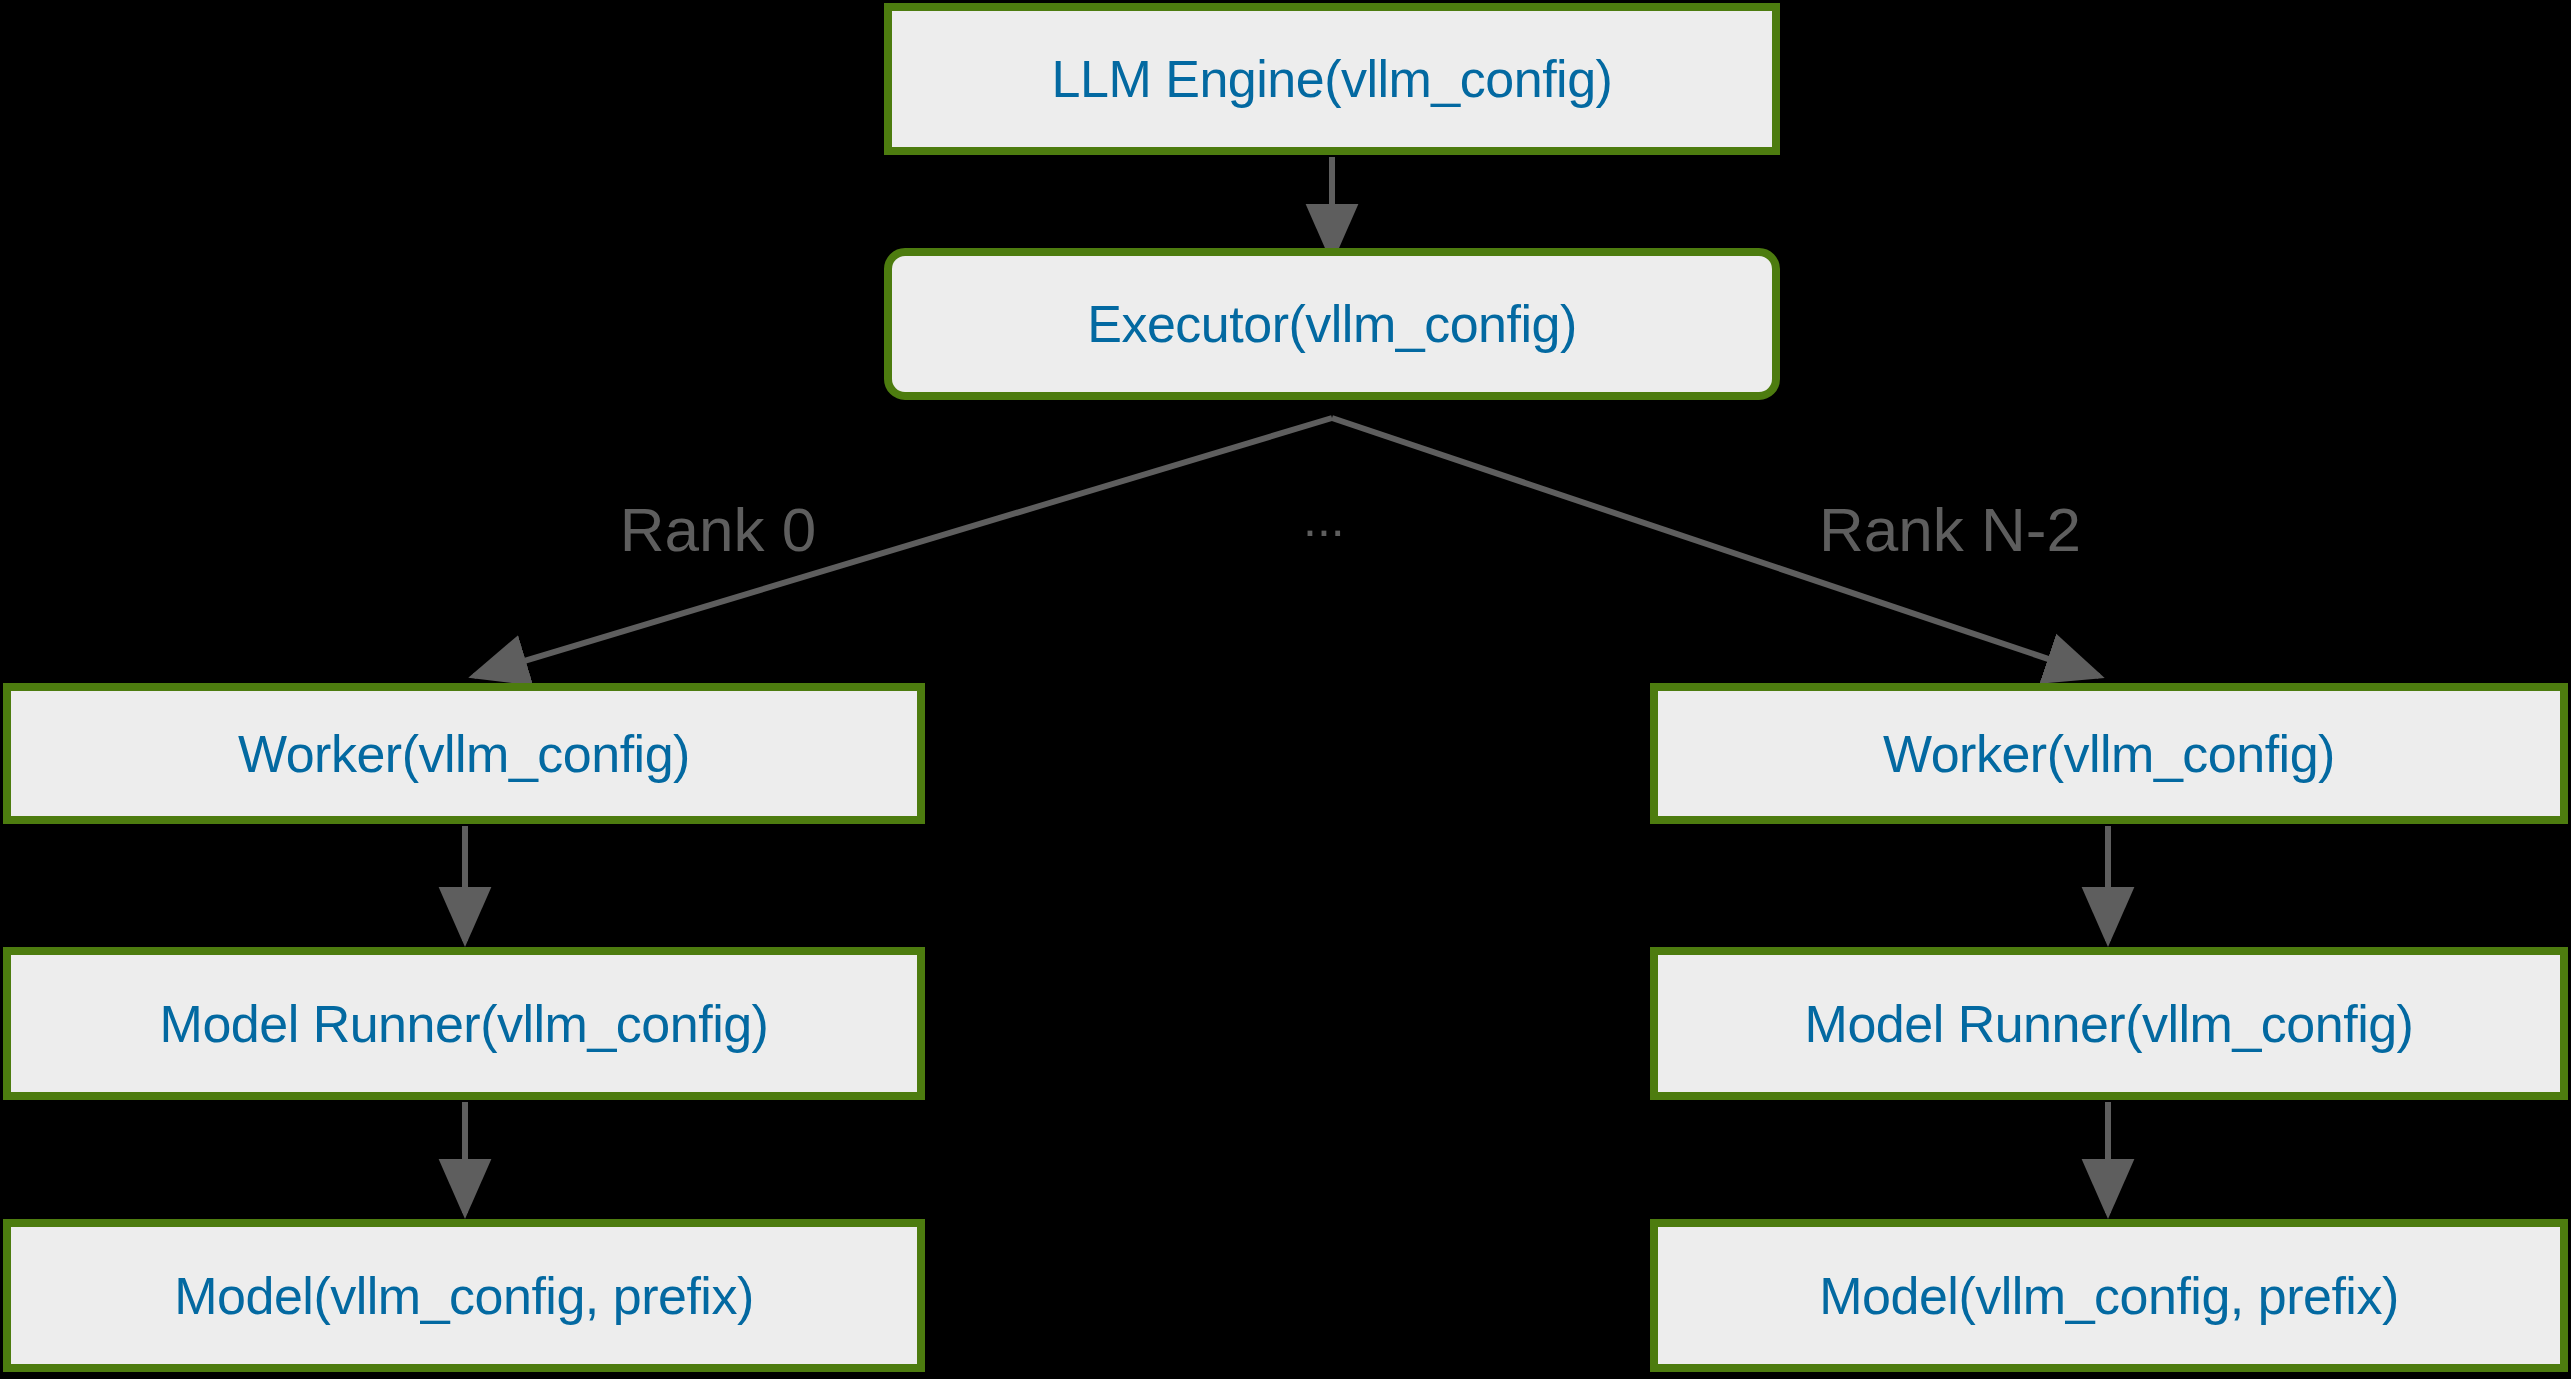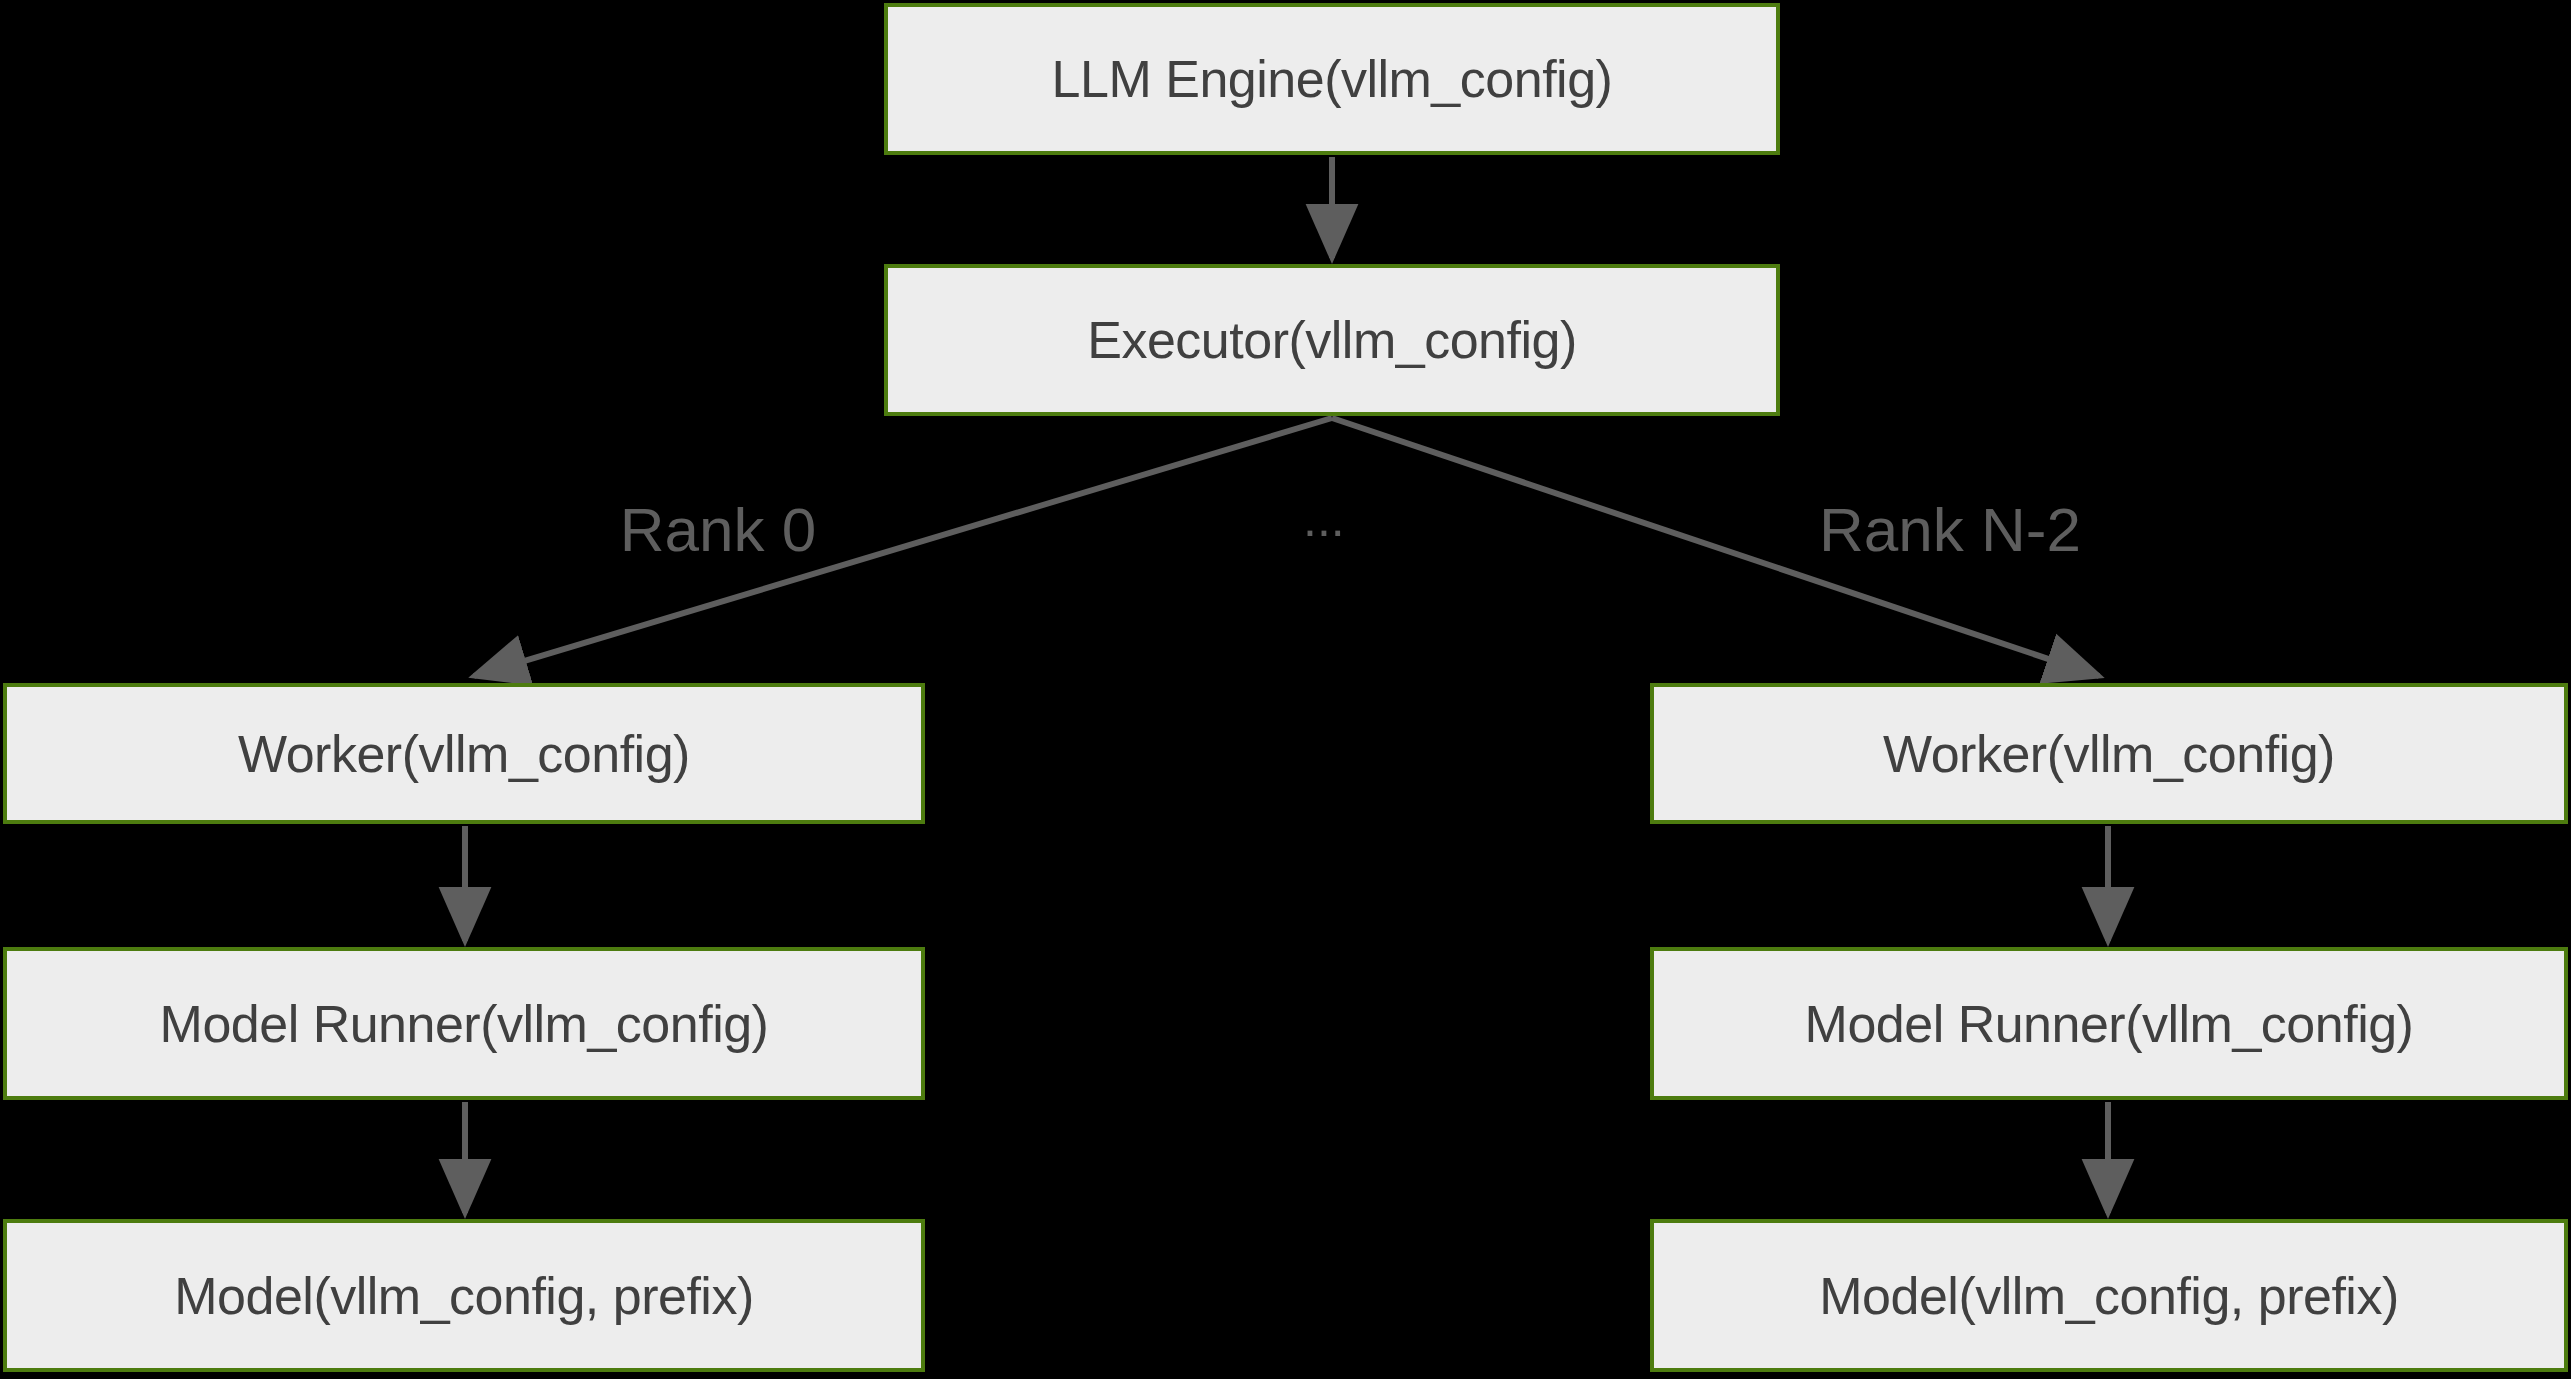--- a/index.html
+++ b/index.html
@@ -20,25 +20,25 @@
     left: 0;
     top: 0;
     width: 2571px;
     height: 1379px;
     pointer-events: none;
   }
   .node {
     position: absolute;
     box-sizing: border-box;
     background: #ededed;
-    border: 4px solid #4d7c0f;
+    border: 8px solid #4d7c0f;
     display: flex;
     align-items: center;
     justify-content: center;
-    color: #404040;
+    color: #0369a1;
     font-family: "Liberation Sans", sans-serif;
     font-size: 52px;
     font-weight: 400;
     letter-spacing: -0.5px;
     white-space: nowrap;
   }
   .edge-label {
     position: absolute;
     color: #5e5e5e;
     font-family: "Liberation Sans", sans-serif;
@@ -52,21 +52,21 @@
     position: absolute;
     color: #5e5e5e;
     font-family: "Liberation Sans", sans-serif;
     font-size: 50px;
     line-height: 0.45;
     white-space: nowrap;
   }
 
   
   #node-llm-engine   { left: 884px;  top: 3px;    width: 896px; height: 152px; }
-  #node-executor     { left: 884px;  top: 264px;  width: 896px; height: 152px; }
+  #node-executor     { left: 884px;  top: 248px;  width: 896px; height: 152px; border-radius: 21px; }
   #node-worker-0     { left: 3px;    top: 683px;  width: 922px; height: 141px; }
   #node-worker-n     { left: 1650px; top: 683px;  width: 918px; height: 141px; }
   #node-runner-0     { left: 3px;    top: 947px;  width: 922px; height: 153px; }
   #node-runner-n     { left: 1650px; top: 947px;  width: 918px; height: 153px; }
   #node-model-0      { left: 3px;    top: 1219px; width: 922px; height: 153px; }
   #node-model-n      { left: 1650px; top: 1219px; width: 918px; height: 153px; }
 
   
   #label-rank-0   { left: 578px;  top: 494px;  width: 280px; }
   #label-rank-n   { left: 1810px; top: 494px;  width: 280px; }

